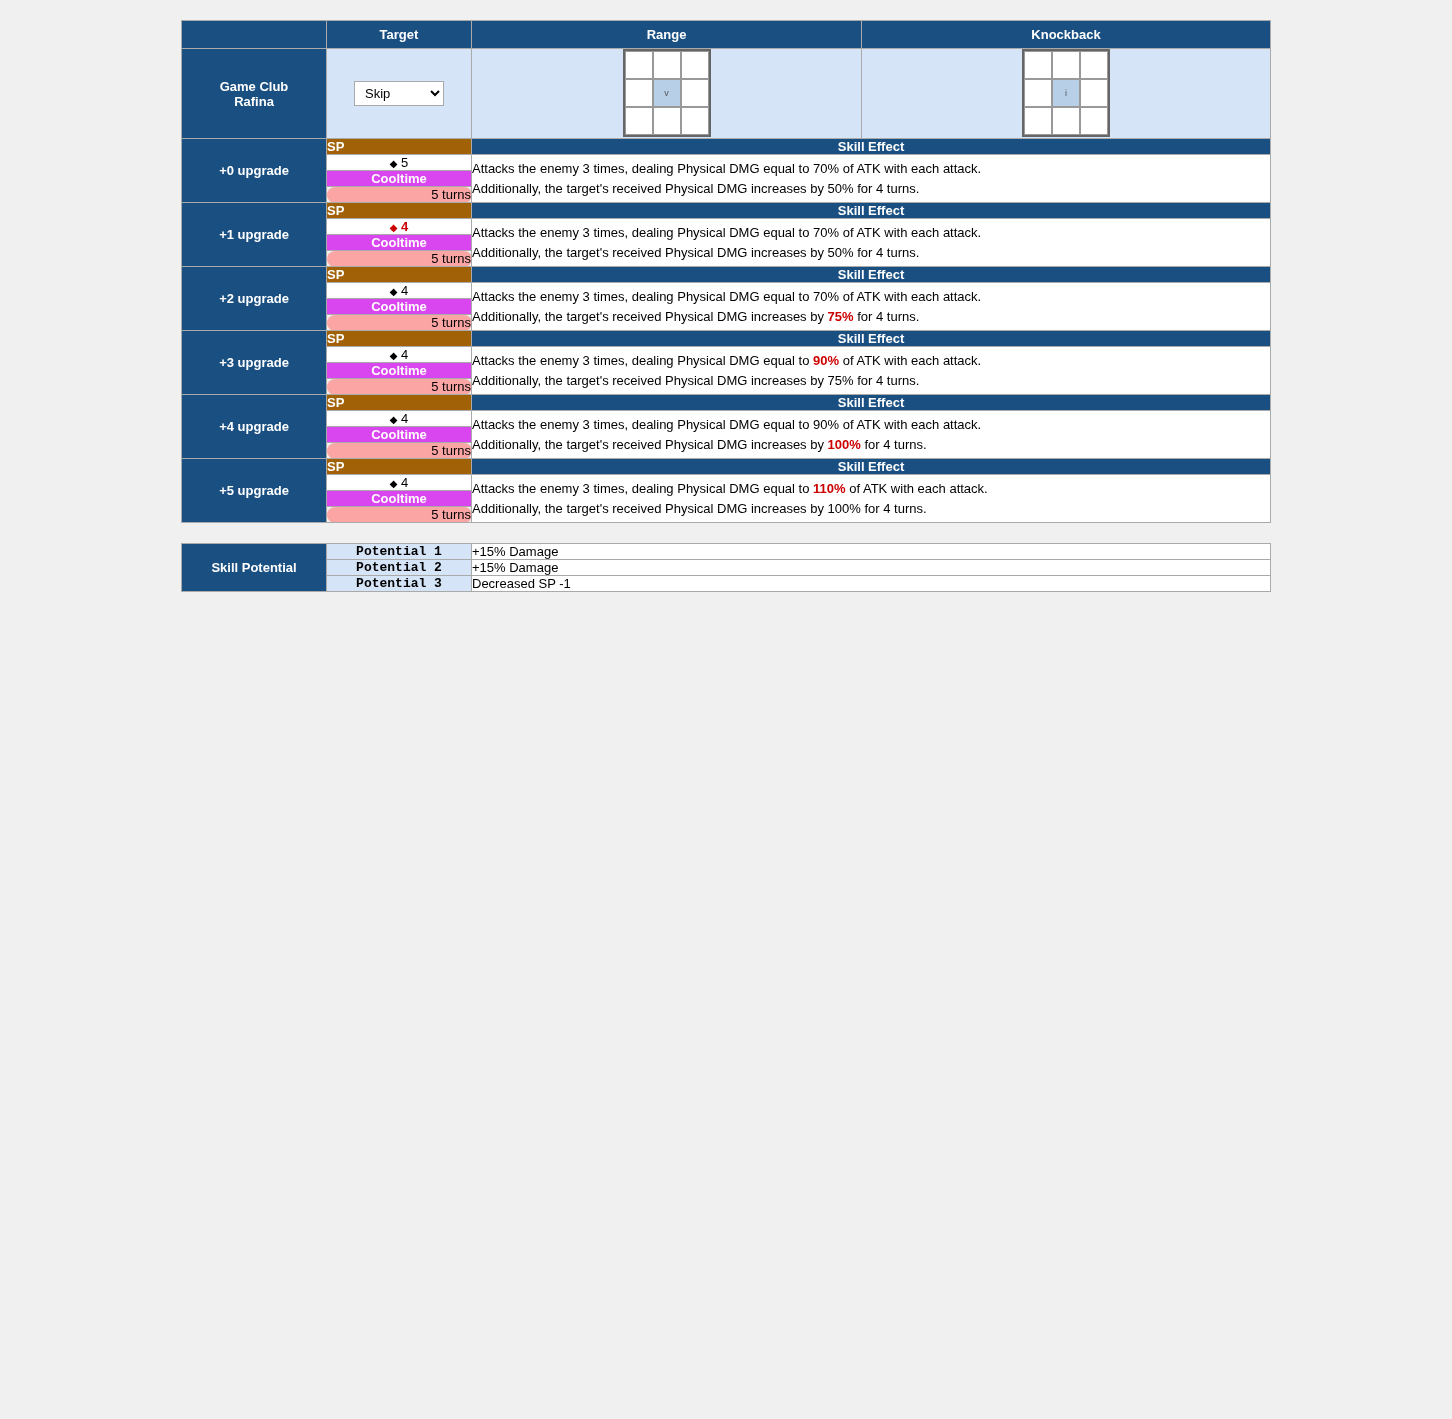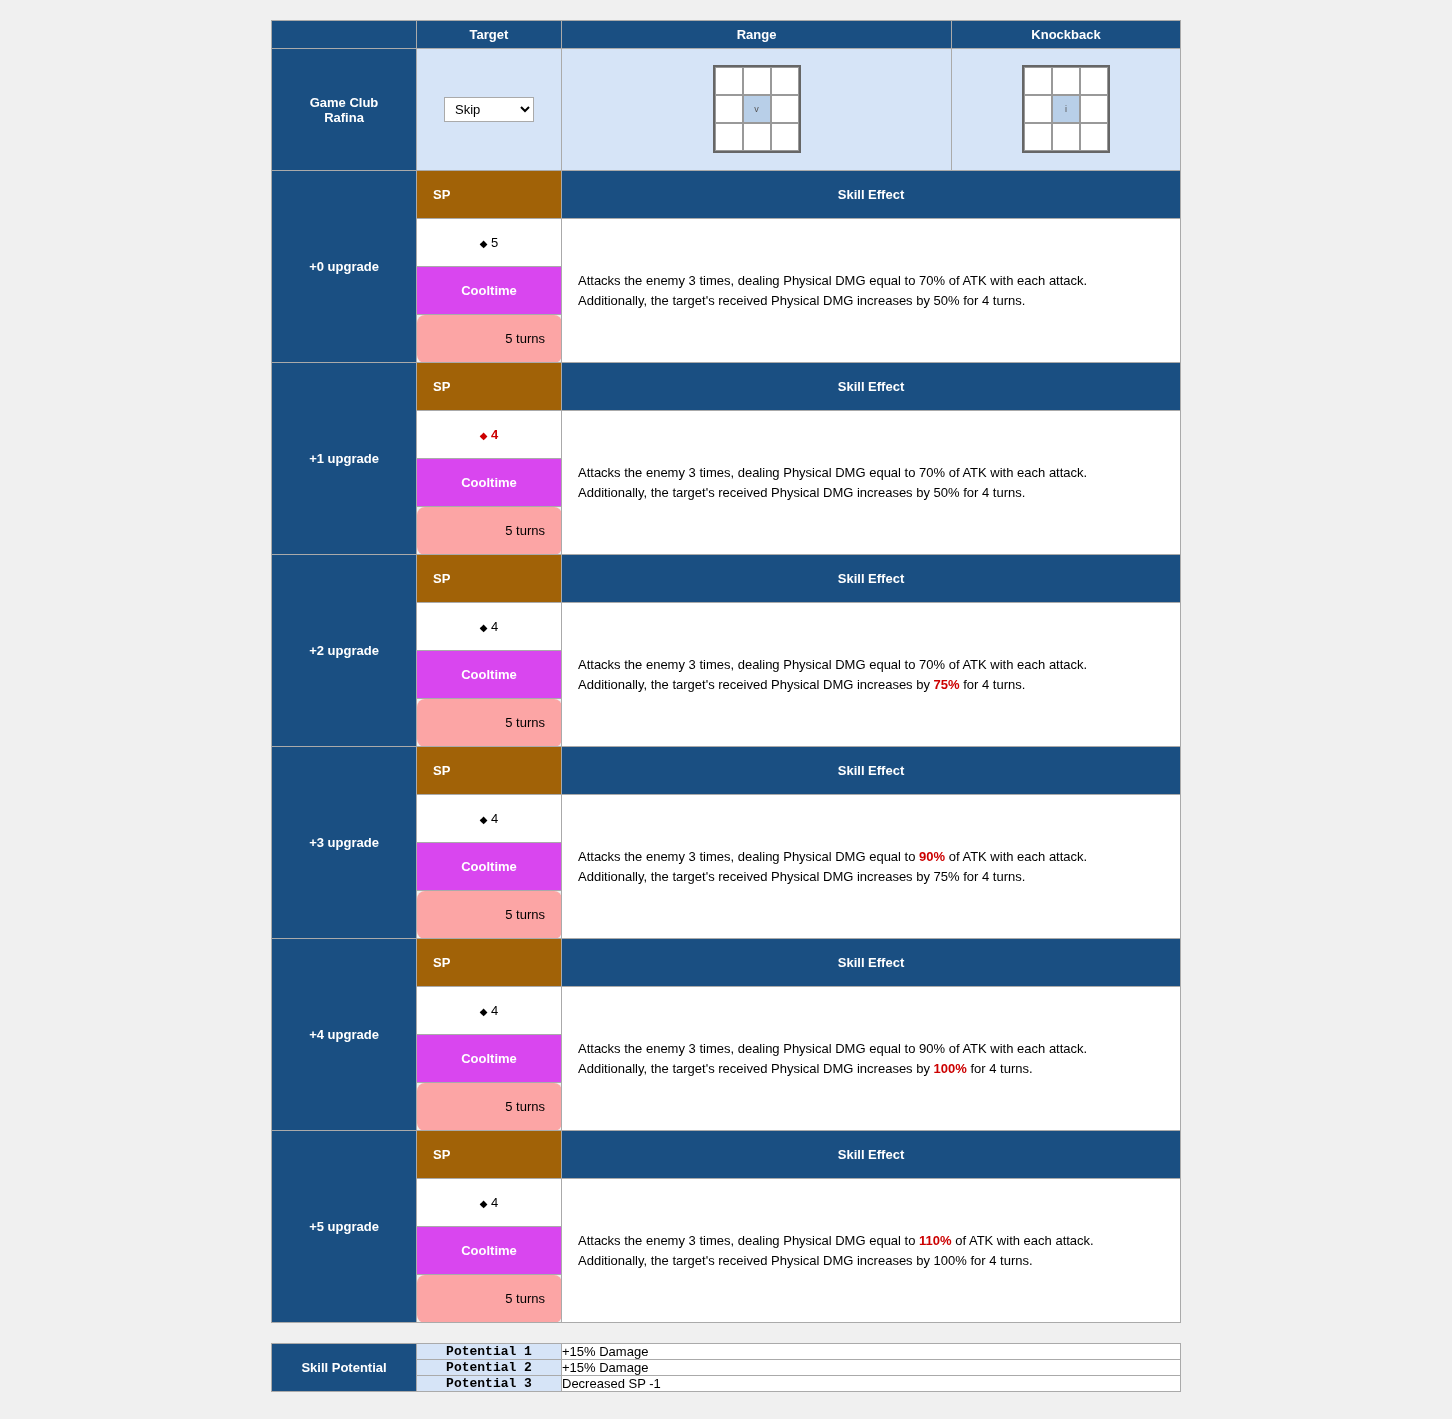--- a/index.html
+++ b/index.html
@@ -4,35 +4,35 @@
   <style>
     * { box-sizing: border-box; margin: 0; padding: 0; }
     body {
       font-family: Arial, sans-serif;
       font-size: 13px;
       background: #f0f0f0;
       padding: 20px;
     }
 
     .main-container {
-      width: 910px;
+      width: 1090px;
       margin: 0 auto;
     }
 
     
     .skill-table {
       width: 100%;
       border-collapse: collapse;
       border: 1px solid #aaa;
       margin-bottom: 20px;
     }
 
     .skill-table td, .skill-table th {
       border: 1px solid #aaa;
-      padding: 16px;
+      padding: 0;
     }
 
     .header-row th {
       background: #1a4f82;
       color: white;
       text-align: center;
       padding: 6px 10px;
       font-weight: bold;
       font-size: 13px;
     }

